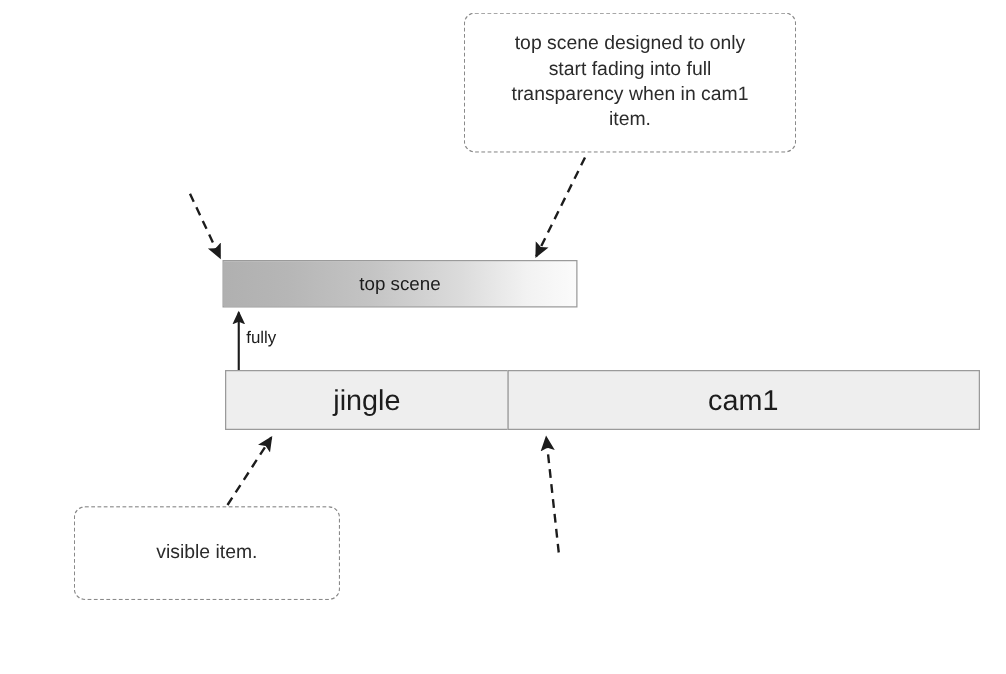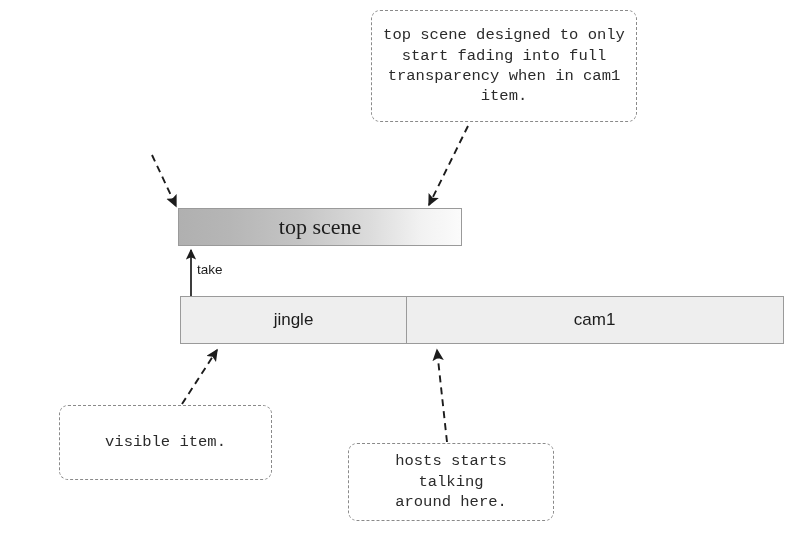--- a/index.html
+++ b/index.html
@@ -42,21 +42,20 @@
     border-radius: 9px;
     background: #ffffff;
     display: flex;
     align-items: center;
     justify-content: center;
     text-align: center;
     color: #2b2b2b;
     font-size: 15.5px;
     line-height: 1.32;
     padding: 4px 10px;
-    font-family: Liberation Mono, monospace;
   }
   .note .note-text {
     display: block;
     width: 100%;
     white-space: pre-line;
   }
 
   #note-top-left   { left: 12px;  top: 40px;  width: 241px; height: 114px; }
   #note-top-right  { left: 371px; top: 10px;  width: 266px; height: 112px; }
   #note-autotake   { left: 59px;  top: 405px; width: 213px; height: 75px;  }
@@ -76,42 +75,41 @@
                 #b6b6b6 18%,
                 #c4c4c4 42%,
                 #dcdcdc 68%,
                 #f2f2f2 86%,
                 #fbfbfb 100%);
     display: flex;
     align-items: center;
     justify-content: center;
   }
   #top-scene-bar .clip-label {
-    font-size: 22px;
+    font-size: 15px;
     color: #1c1c1c;
-    font-family: Liberation Serif, serif;
   }
 
   
   #timeline-row {
     position: absolute;
     left: 180px;
     top: 296px;
     width: 605px;
     height: 48px;
     display: flex;
   }
   .timeline-item {
     box-sizing: border-box;
     border: 1.4px solid #9a9a9a;
     background: #eeeeee;
     display: flex;
     align-items: center;
     justify-content: center;
-    font-size: 17px;
+    font-size: 23px;
     color: #1c1c1c;
   }
   #timeline-item-jingle { width: 227px; height: 48px; }
   #timeline-item-cam1   { width: 378px; height: 48px; margin-left: -1.4px; text-align: center; }
 
   
   #take-label {
     position: absolute;
     left: 197px;
     top: 262px;
@@ -129,30 +127,26 @@
     <span class="note-text">top scene designed to only
 start fading into full
 transparency when in cam1
 item.</span>
   </div>
 
   <div class="note" id="note-autotake">
     <span class="note-text">visible item.</span>
   </div>
 
-  <div class="note" id="note-hosts">
-    <span class="note-text">hosts starts talking
-around here.</span>
-  </div>
 
   <div id="top-scene-bar">
     <span class="clip-label">top scene</span>
   </div>
 
-  <div id="take-label">take</div>
+  <div id="take-label">fully</div>
 
   <div id="timeline-row">
     <div class="timeline-item" id="timeline-item-jingle">
       <span>jingle</span>
     </div>
     <div class="timeline-item" id="timeline-item-cam1">
       <span>cam1</span>
     </div>
   </div>
 

